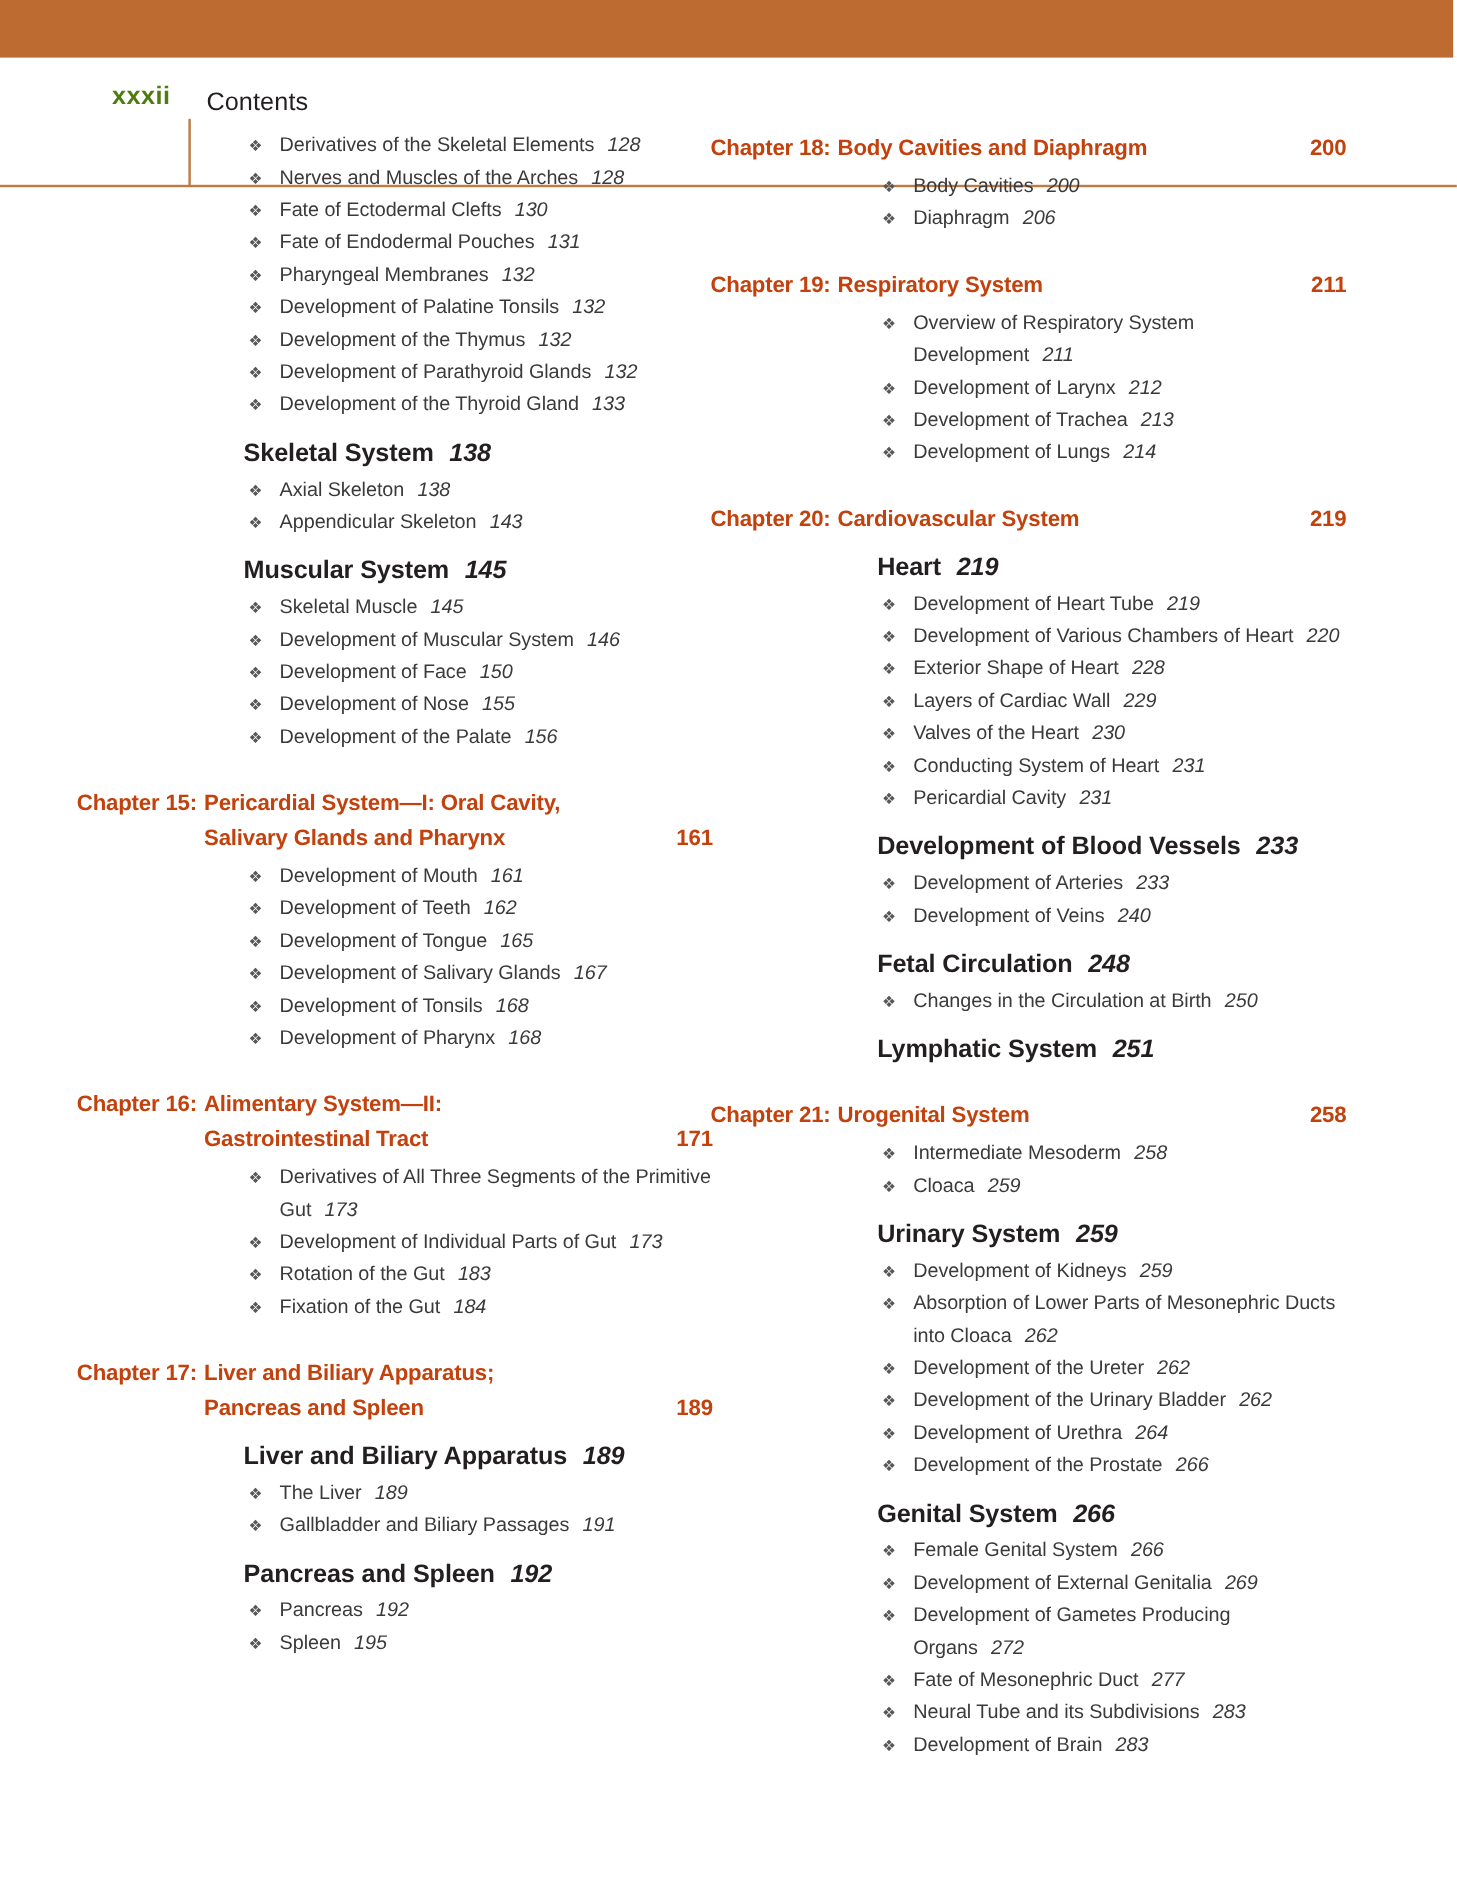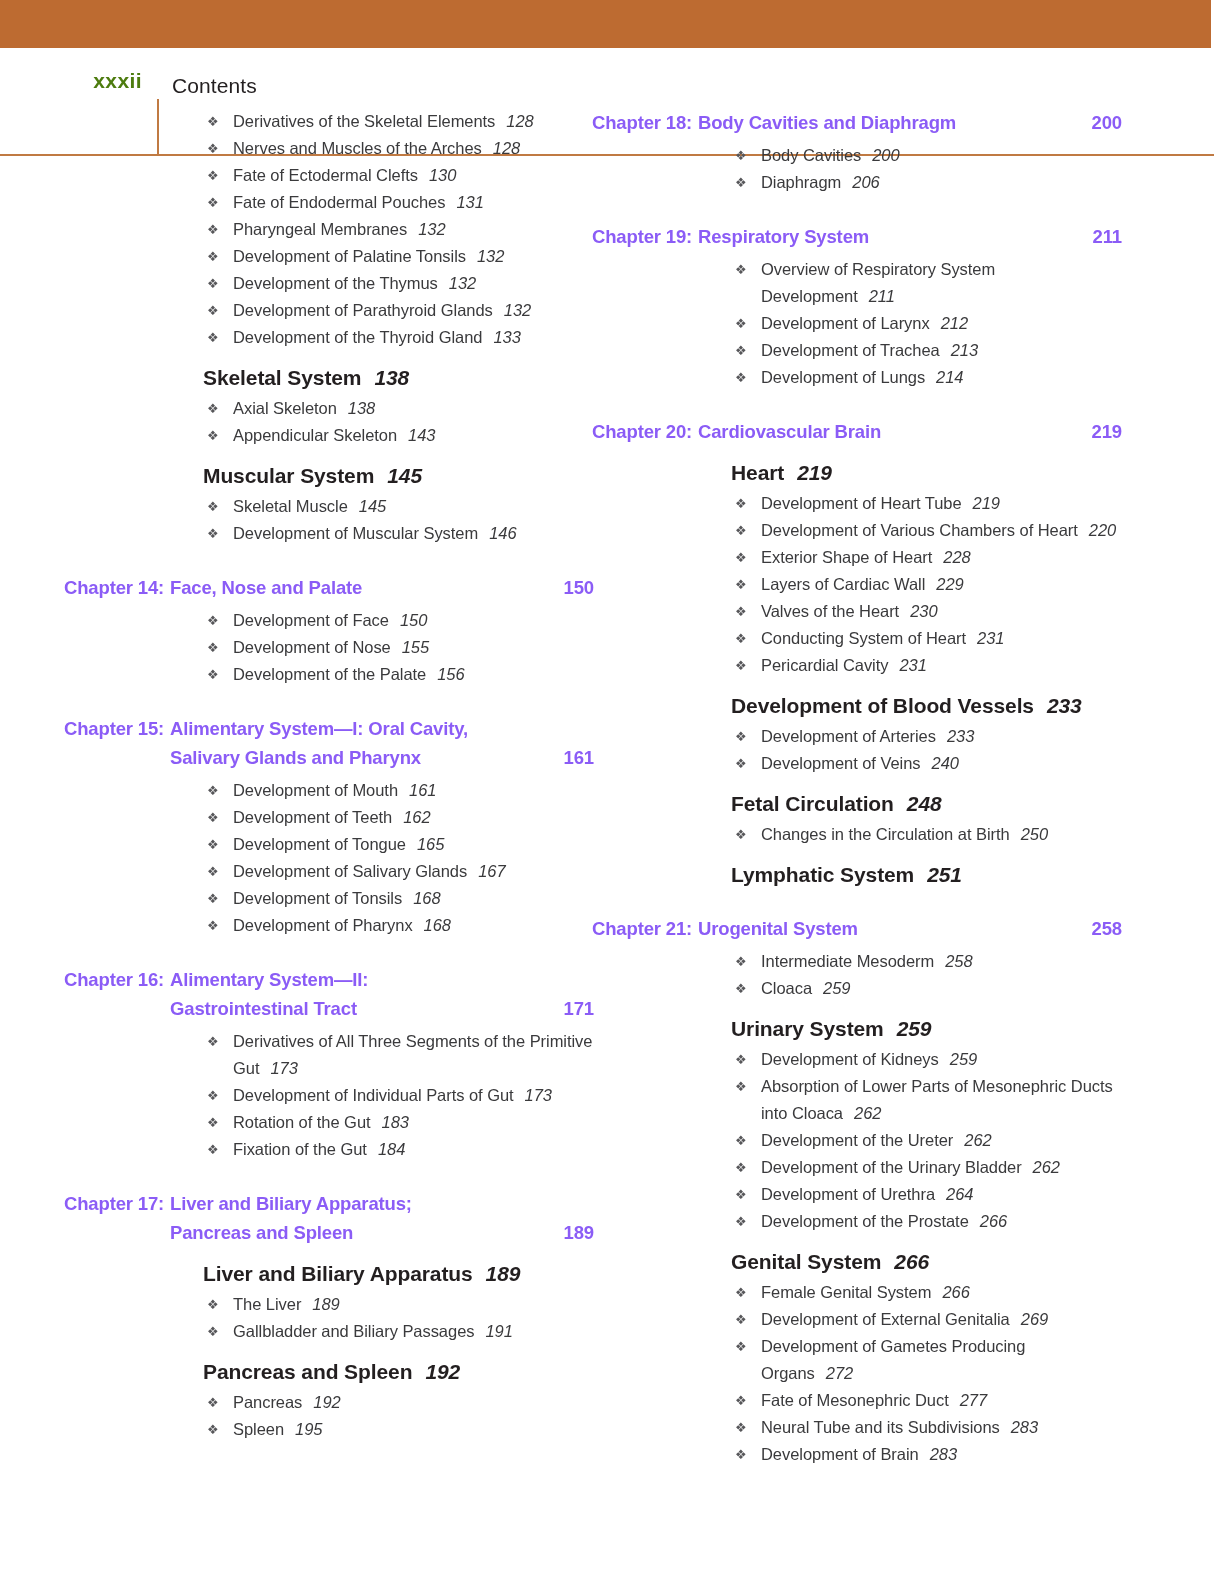--- a/index.html
+++ b/index.html
@@ -75,21 +75,21 @@
     top: 0;
     width: 530px;
   }
   .col-left  { left: 64px; }
   .col-right { left: 592px; }
 
   
   .chapter {
     display: flex;
     align-items: flex-start;
-    color: #8b5cf6;
+    color: #c2410c;
     font-weight: bold;
     font-size: 18.5px;
     line-height: 29px;
     letter-spacing: -0.15px;
     margin-top: 26px;
   }
   .chapter:first-child { margin-top: 0; }
   .chapter-label {
     width: 106px;
     flex: 0 0 106px;
@@ -177,34 +177,27 @@
       <div class="entry"><span class="bullet">❖</span><span>Development of Palatine Tonsils</span><span class="pg">132</span></div>
       <div class="entry"><span class="bullet">❖</span><span>Development of the Thymus</span><span class="pg">132</span></div>
       <div class="entry"><span class="bullet">❖</span><span>Development of Parathyroid Glands</span><span class="pg">132</span></div>
       <div class="entry"><span class="bullet">❖</span><span>Development of the Thyroid Gland</span><span class="pg">133</span></div>
       <div class="section"><span>Skeletal System</span><span class="pg">138</span></div>
       <div class="entry"><span class="bullet">❖</span><span>Axial Skeleton</span><span class="pg">138</span></div>
       <div class="entry"><span class="bullet">❖</span><span>Appendicular Skeleton</span><span class="pg">143</span></div>
       <div class="section"><span>Muscular System</span><span class="pg">145</span></div>
       <div class="entry"><span class="bullet">❖</span><span>Skeletal Muscle</span><span class="pg">145</span></div>
       <div class="entry"><span class="bullet">❖</span><span>Development of Muscular System</span><span class="pg">146</span></div>
-      <div class="chapter">
-        <div class="chapter-label">Chapter 14:</div>
-        <div class="chapter-title">
-          <span class="line">Face, Nose and Palate</span>
-        </div>
-        <div class="chapter-page">150</div>
-      </div>
       <div class="entry"><span class="bullet">❖</span><span>Development of Face</span><span class="pg">150</span></div>
       <div class="entry"><span class="bullet">❖</span><span>Development of Nose</span><span class="pg">155</span></div>
       <div class="entry"><span class="bullet">❖</span><span>Development of the Palate</span><span class="pg">156</span></div>
       <div class="chapter multiline">
         <div class="chapter-label">Chapter 15:</div>
         <div class="chapter-title">
-          <span class="line">Alimentary System—I: Oral Cavity,</span>
+          <span class="line">Pericardial System—I: Oral Cavity,</span>
           <span class="line">Salivary Glands and Pharynx</span>
         </div>
         <div class="chapter-page">161</div>
       </div>
       <div class="entry"><span class="bullet">❖</span><span>Development of Mouth</span><span class="pg">161</span></div>
       <div class="entry"><span class="bullet">❖</span><span>Development of Teeth</span><span class="pg">162</span></div>
       <div class="entry"><span class="bullet">❖</span><span>Development of Tongue</span><span class="pg">165</span></div>
       <div class="entry"><span class="bullet">❖</span><span>Development of Salivary Glands</span><span class="pg">167</span></div>
       <div class="entry"><span class="bullet">❖</span><span>Development of Tonsils</span><span class="pg">168</span></div>
       <div class="entry"><span class="bullet">❖</span><span>Development of Pharynx</span><span class="pg">168</span></div>
@@ -252,21 +245,21 @@
         </div>
         <div class="chapter-page">211</div>
       </div>
       <div class="entry"><span class="bullet">❖</span><span>Overview of Respiratory System Development</span><span class="pg">211</span></div>
       <div class="entry"><span class="bullet">❖</span><span>Development of Larynx</span><span class="pg">212</span></div>
       <div class="entry"><span class="bullet">❖</span><span>Development of Trachea</span><span class="pg">213</span></div>
       <div class="entry"><span class="bullet">❖</span><span>Development of Lungs</span><span class="pg">214</span></div>
       <div class="chapter">
         <div class="chapter-label">Chapter 20:</div>
         <div class="chapter-title">
-          <span class="line">Cardiovascular Brain</span>
+          <span class="line">Cardiovascular System</span>
         </div>
         <div class="chapter-page">219</div>
       </div>
       <div class="section"><span>Heart</span><span class="pg">219</span></div>
       <div class="entry"><span class="bullet">❖</span><span>Development of Heart Tube</span><span class="pg">219</span></div>
       <div class="entry"><span class="bullet">❖</span><span>Development of Various Chambers of Heart</span><span class="pg">220</span></div>
       <div class="entry"><span class="bullet">❖</span><span>Exterior Shape of Heart</span><span class="pg">228</span></div>
       <div class="entry"><span class="bullet">❖</span><span>Layers of Cardiac Wall</span><span class="pg">229</span></div>
       <div class="entry"><span class="bullet">❖</span><span>Valves of the Heart</span><span class="pg">230</span></div>
       <div class="entry"><span class="bullet">❖</span><span>Conducting System of Heart</span><span class="pg">231</span></div>

